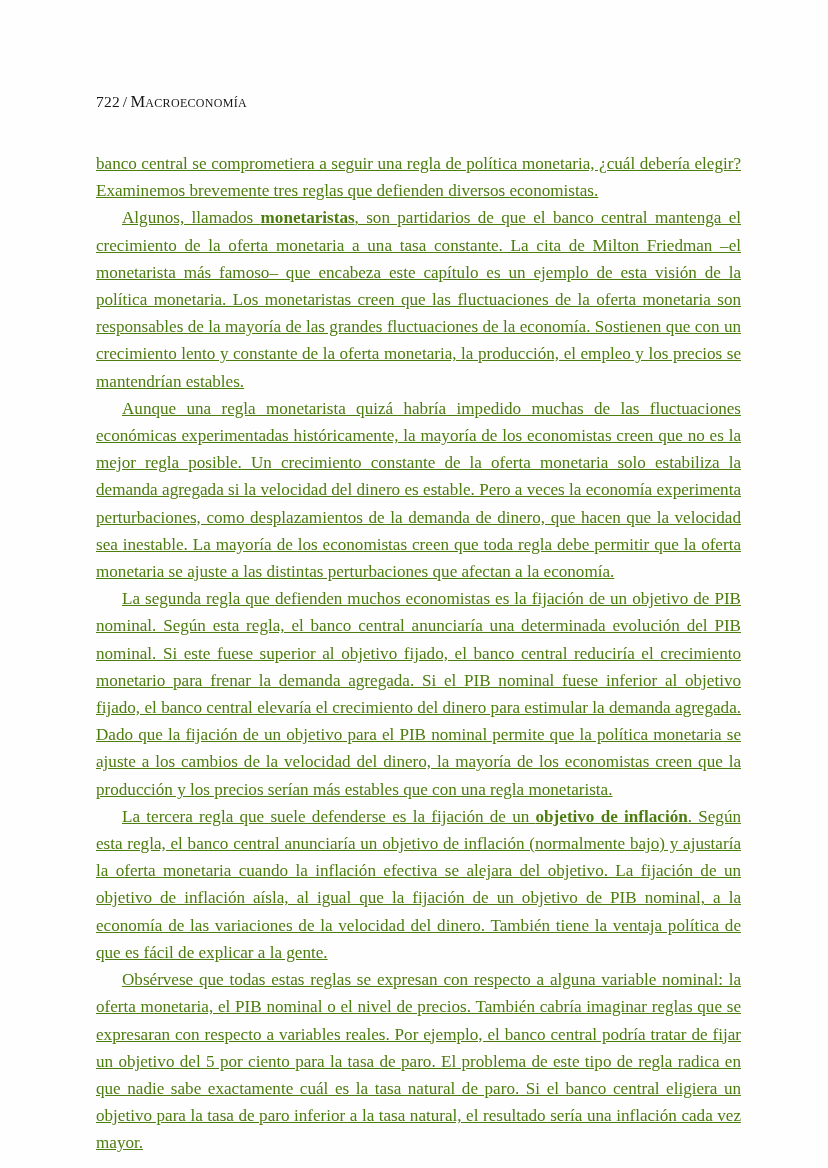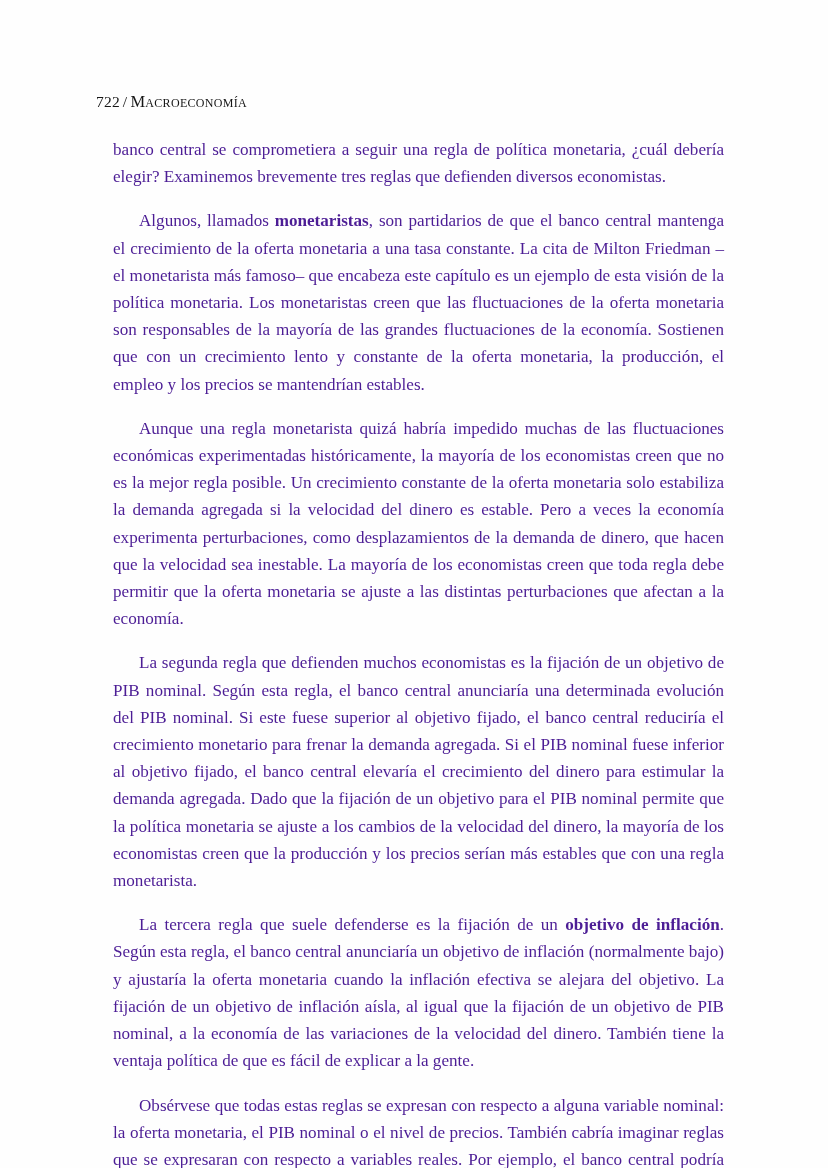--- a/index.html
+++ b/index.html
@@ -23,42 +23,43 @@
   .content {
     position: absolute;
     left: 96px;
     top: 92px;
     width: 645px;
   }
   .running-head {
     font-size: 15.5px;
     letter-spacing: 0.2px;
     color: #161616;
-    margin-bottom: 24px;
+    margin-bottom: 38px;
     white-space: nowrap;
   }
   .running-head .folio {
     font-family: "Liberation Serif", serif;
   }
   .running-head .sep {
     padding: 0 3px;
   }
   .running-head .title {
     font-variant: small-caps;
     font-size: 16.5px;
     letter-spacing: 0.3px;
   }
   .body-text p {
-    margin: 17px;
+    margin: 0;
     font-size: 17.1px;
     line-height: 27.2px;
     text-align: justify;
     text-justify: inter-word;
     hyphens: manual;
-    color: #4c1d95;
+    color: #4d7c0f;
+    text-decoration: underline;
   }
   .body-text p.indent {
     text-indent: 26px;
   }
   b {
     font-weight: bold;
   }
 </style>
 </head>
 <body>

